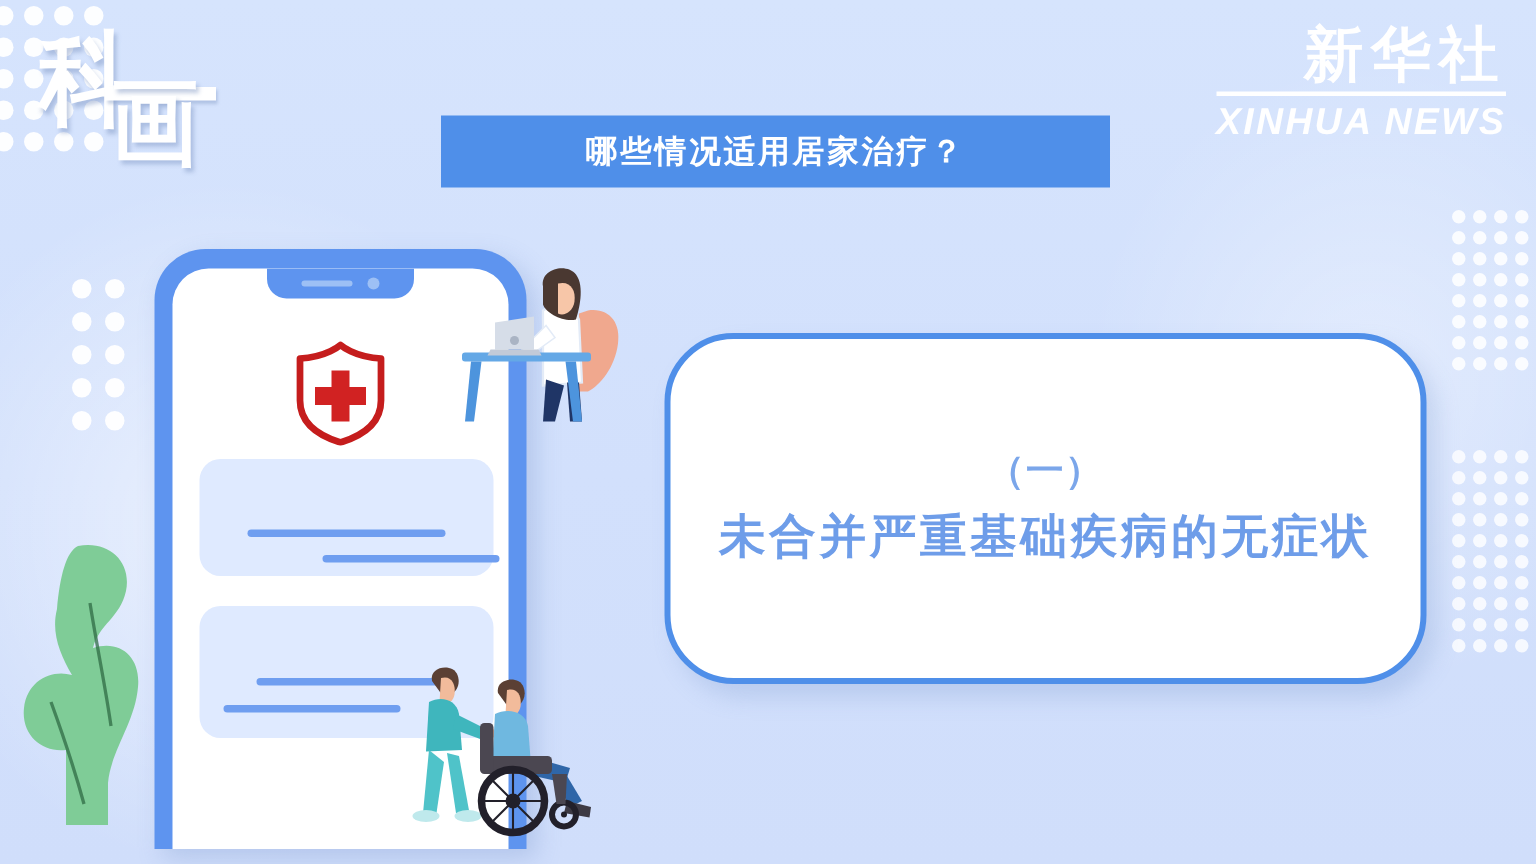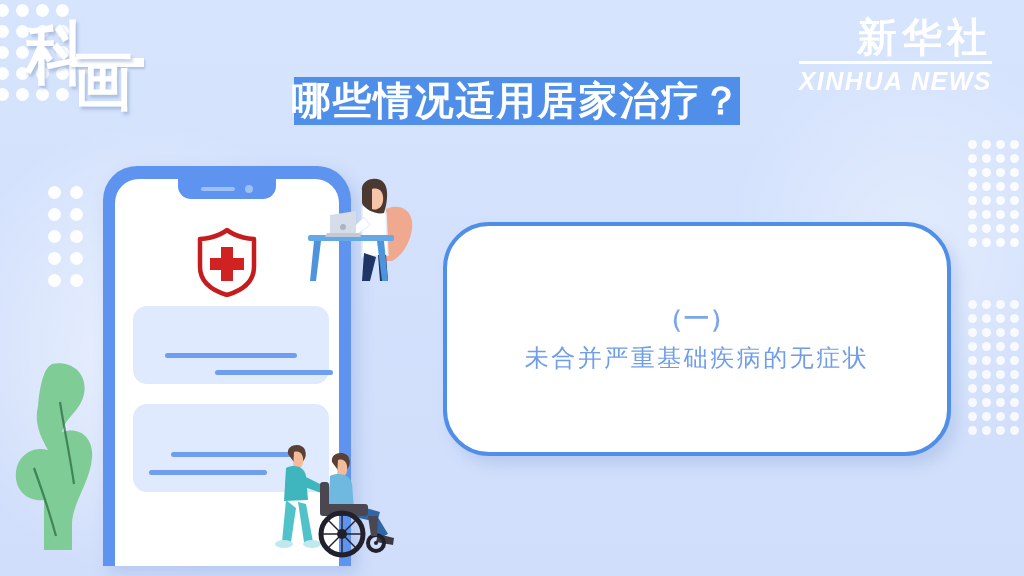--- a/index.html
+++ b/index.html
@@ -74,21 +74,21 @@
     position: absolute;
     left: 44px; top: 44px;
     width: 74px; height: 9px;
     background: #ffffff;
     box-shadow: 1px 2px 2px rgba(120,145,190,0.4);
   }
 
   
   .logo-xinhua {
     position: absolute;
-    right: 32px; top: 16px;
+    right: 20px; top: 16px;
     text-align: right;
     color: #ffffff;
   }
   .logo-xinhua .cn {
     font-size: 40px;
     font-weight: 700;
     letter-spacing: 5px;
     line-height: 1.05;
     font-family: "DejaVu Sans", "Liberation Sans", sans-serif;
   }
@@ -110,21 +110,21 @@
     position: absolute;
     left: 294px; top: 77px;
     width: 446px; height: 48px;
     background: #4f8fe9;
     display: flex;
     align-items: center;
     justify-content: center;
   }
   .title-banner .txt {
     color: #ffffff;
-    font-size: 39px;
+    font-size: 21px;
     font-weight: 700;
     letter-spacing: 2px;
     font-family: Liberation Sans, sans-serif;
     white-space: nowrap;
   }
 
   
   .phone {
     position: absolute;
     left: 103px; top: 166px;
@@ -228,22 +228,22 @@
   .info-card .idx {
     color: #7ba6ea;
     font-size: 25px;
     font-weight: 700;
     letter-spacing: 1px;
     margin-bottom: 6px;
     font-family: "DejaVu Sans", "Liberation Sans", sans-serif;
   }
   .info-card .line {
     color: #6e9de9;
-    font-size: 24px;
-    font-weight: 400;
+    font-size: 31px;
+    font-weight: 700;
     letter-spacing: 2.5px;
     line-height: 1.45;
     white-space: nowrap;
     font-family: "DejaVu Sans", "Liberation Sans", sans-serif;
   }
 </style>
 </head>
 <body>
 
 <div id="stage">

